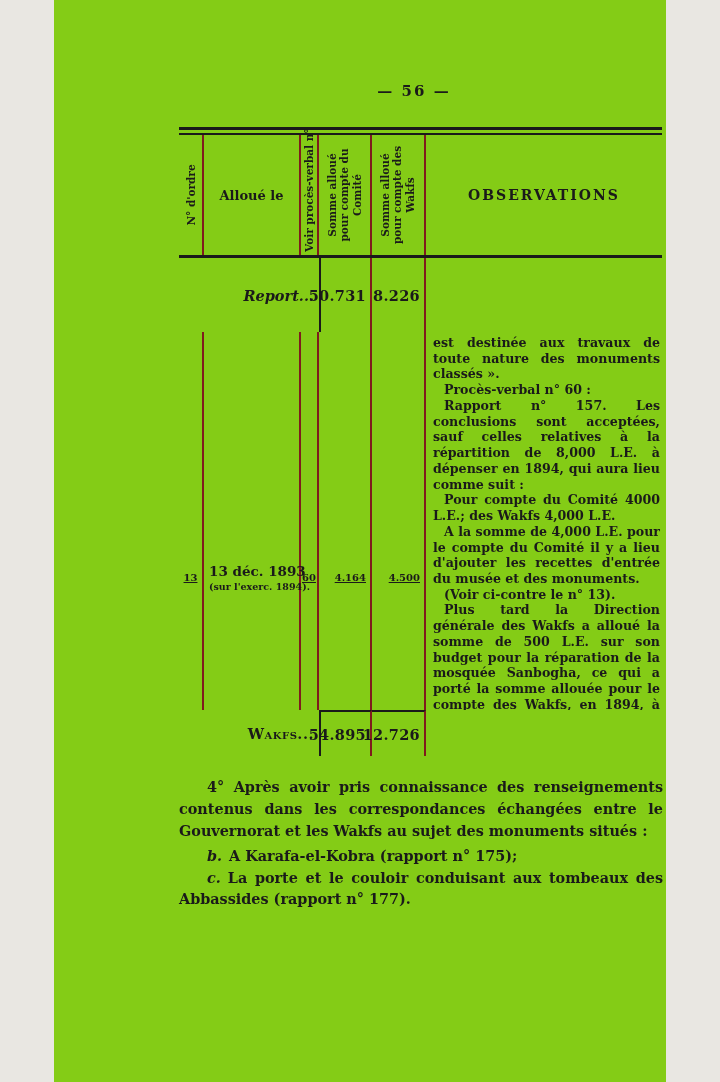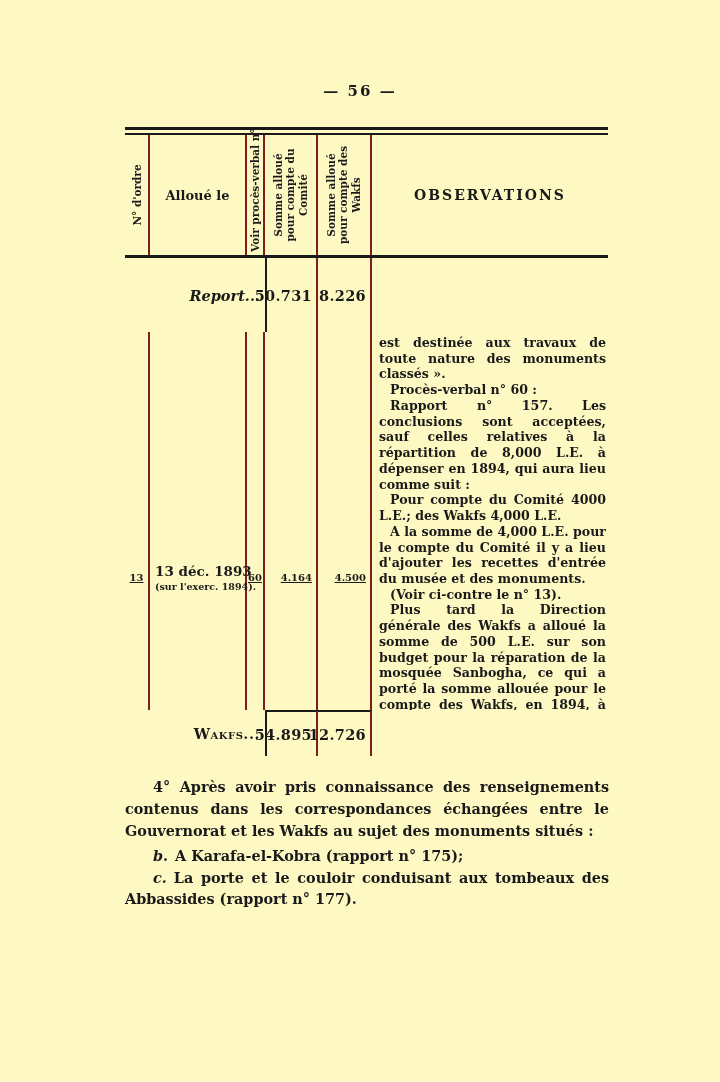--- a/index.html
+++ b/index.html
@@ -1,18 +1,18 @@
 <!DOCTYPE html>
 <html><head>
 <meta charset="utf-8">
 <style>
   html, body { margin:0; padding:0; background:#e9e7e2; }
   .page {
-    position:relative; width:720px; height:1082px; margin:0 auto;
-    background:#fef9c3; color:#1a1a1a;
+    position:relative; width:612px; height:1082px; margin:0 auto;
+    background:#84cc16; color:#1a1a1a;
     font-family:"DejaVu Serif", "Liberation Serif", serif;
     overflow:hidden;
   }
   .page-number {
     position:absolute; top:82px; left:0; width:720px;
     text-align:center; font-weight:bold; font-size:15px; letter-spacing:2px;
   }
 
   
   .table { position:absolute; left:125px; top:127px; width:483px; }

